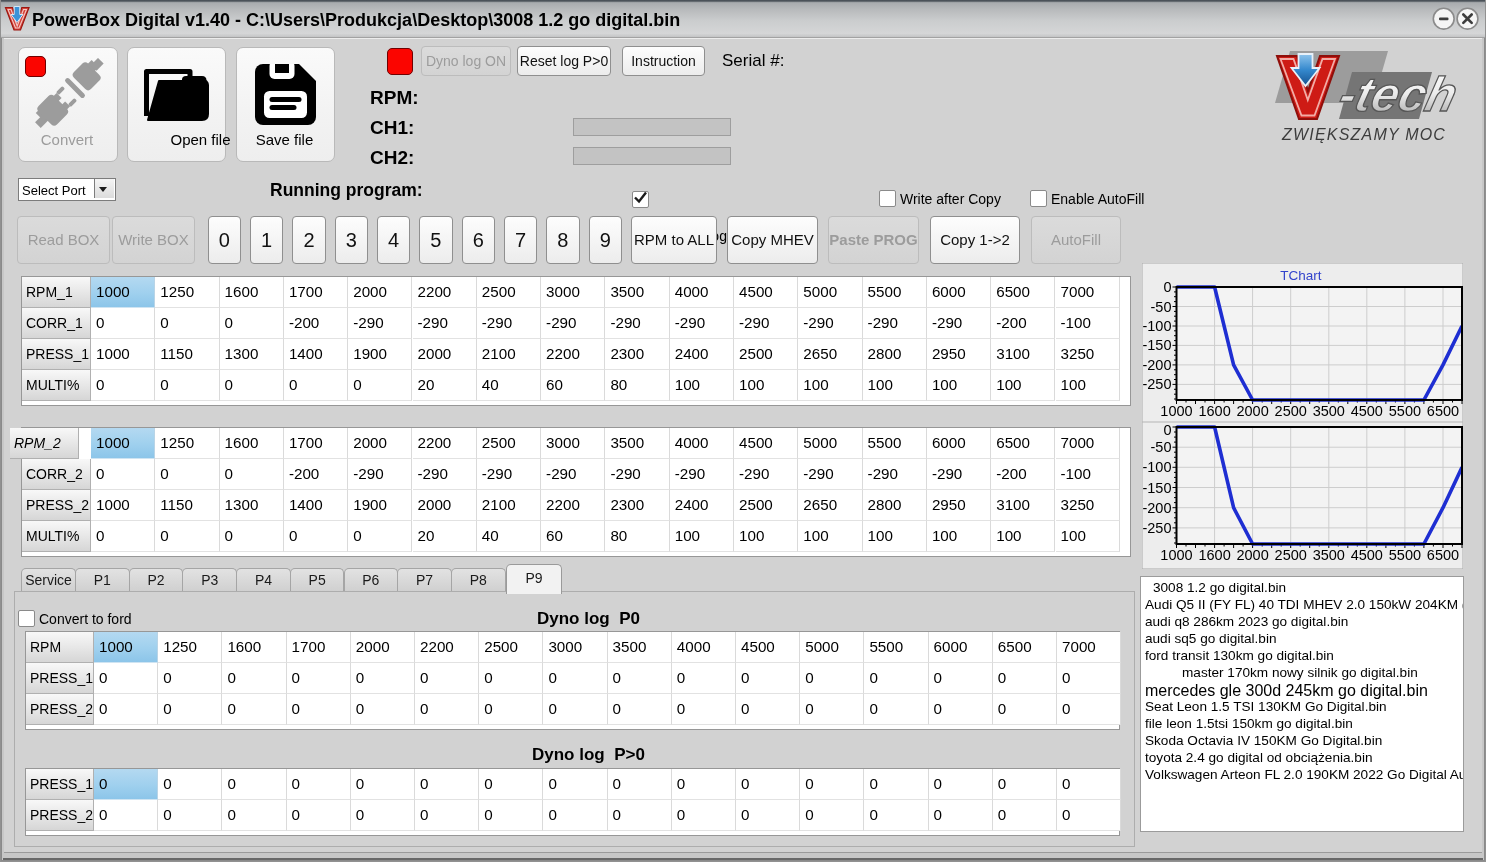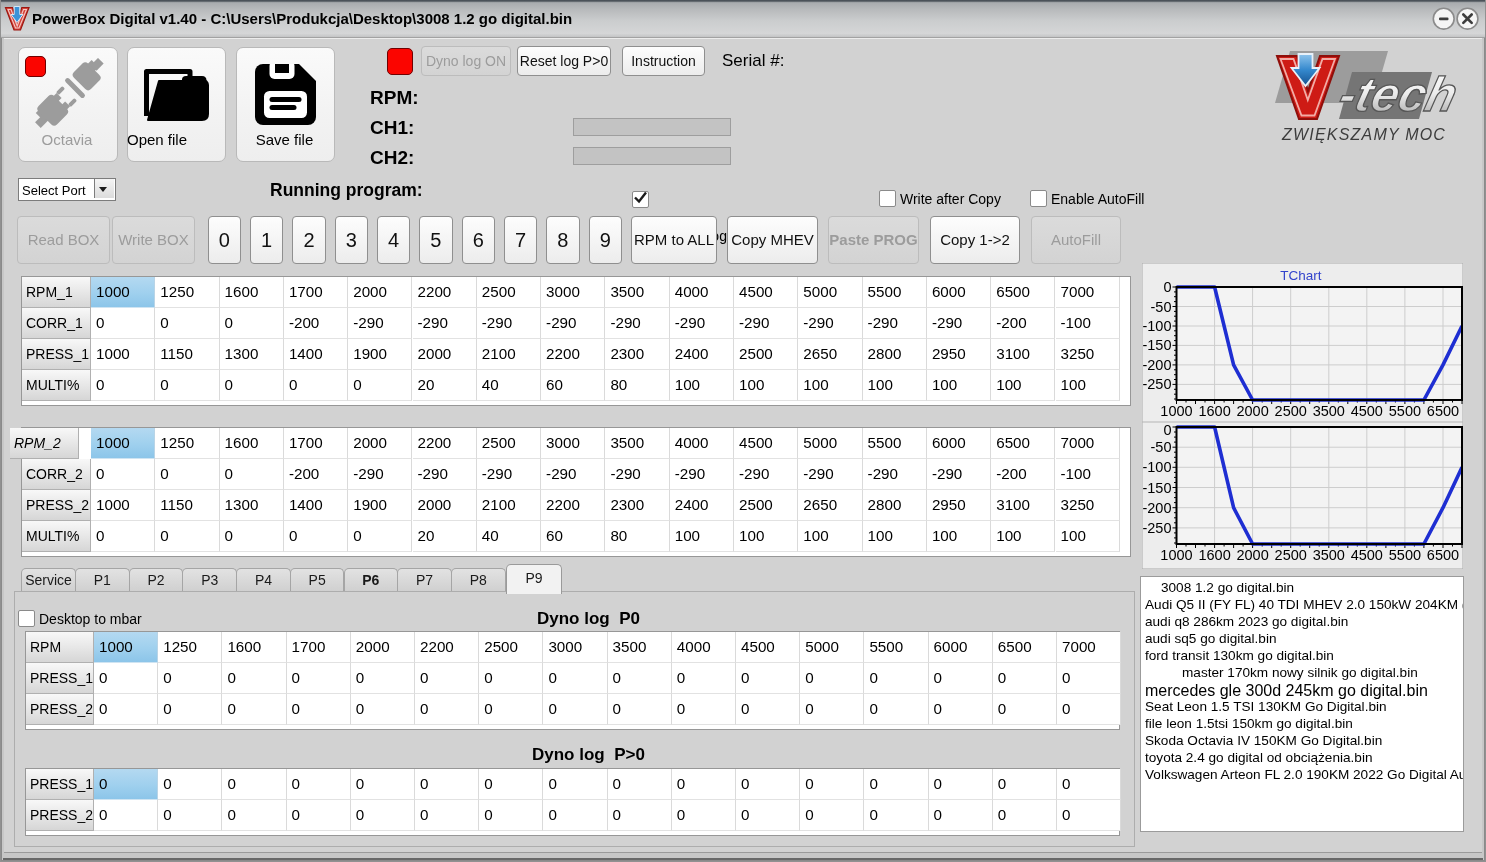--- a/index.html
+++ b/index.html
@@ -24,32 +24,32 @@
 <div id="frame"></div>
 <div id="frame2"></div>
 <div id="titlebar"></div>
 <div id="client"></div>
 
 <svg class="abs" style="left:4px;top:5px" width="27" height="27" viewBox="0 0 27 27">
 <path d="M1.5,2.5 L8.5,2.5 L13.2,16.5 L17.8,2.5 L25,2.5 L16.5,25 L10,25 Z" fill="#d5453c" stroke="#9c1710" stroke-width="1.2"></path>
 <path d="M4,4.5 L7,4.5 L13.2,21 L19.5,4.5 L22.5,4.5 L15,23 L11.5,23 Z" fill="none" stroke="#f5c9c5" stroke-width="1.1"></path>
 <path d="M10.2,1.5 L15.8,1.5 L15.8,9.5 L19,9.5 L13,17.5 L7,9.5 L10.2,9.5 Z" fill="#3b93d8" stroke="#d7e9f7" stroke-width="1"></path>
 </svg>
-<div class="lbl" style="left:32px;top:10px;font-size:15px;font-weight:bold;">PowerBox Digital v1.40 - C:\Users\Produkcja\Desktop\3008 1.2 go digital.bin</div>
+<div class="lbl" style="left:32px;top:10px;font-size:18px;font-weight:bold;">PowerBox Digital v1.40 - C:\Users\Produkcja\Desktop\3008 1.2 go digital.bin</div>
 <svg class="abs" style="left:1432px;top:7px" width="48" height="24" viewBox="0 0 48 24">
 <circle cx="11.7" cy="11.7" r="10.4" fill="#f5f5f5" stroke="#8b8b8b" stroke-width="1.6"></circle>
 <rect x="7" y="10.4" width="9.5" height="2.8" rx="1" fill="#3c3c3c"></rect>
 <circle cx="35.5" cy="11.7" r="10.4" fill="#f5f5f5" stroke="#8b8b8b" stroke-width="1.6"></circle>
 <path d="M31.3,7.5 L39.7,15.9 M39.7,7.5 L31.3,15.9" stroke="#3c3c3c" stroke-width="2.6" stroke-linecap="round"></path>
 </svg>
 <div class="bigbtn" style="left:18px;top:47px;width:98px;height:113px;"></div>
 <div class="bigbtn" style="left:127px;top:47px;width:97px;height:113px;"></div>
 <div class="bigbtn" style="left:236px;top:47px;width:97px;height:113px;"></div>
-<div class="lbl" style="left:18px;top:131px;width:98px;text-align:center;font-size:15px;color:#9c9c9c;">Octavia</div>
-<div class="lbl" style="left:127px;top:131px;width:97px;font-size:15px;">Open file</div>
+<div class="lbl" style="left:18px;top:131px;width:98px;text-align:center;font-size:15px;color:#9c9c9c;">Convert</div>
+<div class="lbl" style="left:127px;top:131px;width:97px;text-align:center;font-size:15px;padding-left:25px;">Open file</div>
 <div class="lbl" style="left:236px;top:131px;width:97px;text-align:center;font-size:15px;">Save file</div>
 <svg class="abs" style="left:33px;top:58px" width="72" height="72" viewBox="0 0 72 72">
 <g fill="#9c9c9c" transform="rotate(-45 36 36) translate(36 36)">
  <rect x="-44" y="-4" width="14" height="8"></rect>
  <rect x="-37" y="-10" width="6" height="12"></rect>
  <rect x="-34" y="-13" width="22" height="26" rx="4"></rect>
  <rect x="-13" y="-9.5" width="5" height="7"></rect>
  <rect x="-13" y="2.5" width="5" height="7"></rect>
  <rect x="-8" y="-10.5" width="9" height="4" rx="1.5"></rect>
  <rect x="-8" y="6.5" width="9" height="4" rx="1.5"></rect>
@@ -274,27 +274,27 @@
 <div class="cell dcell" style="left:862.6px;top:521px;width:58.3px;height:30px;line-height:30px;">100</div>
 <div class="cell dcell" style="left:926.9px;top:521px;width:58.3px;height:30px;line-height:30px;">100</div>
 <div class="cell dcell" style="left:991.2px;top:521px;width:58.3px;height:30px;line-height:30px;">100</div>
 <div class="cell dcell" style="left:1055.5px;top:521px;width:58.3px;height:30px;line-height:30px;">100</div>
 <div class="tab" style="left:21.0px;top:568px;width:53.0px;height:22px;line-height:22px;">Service</div>
 <div class="tab" style="left:75.0px;top:568px;width:52.7px;height:22px;line-height:22px;">P1</div>
 <div class="tab" style="left:128.7px;top:568px;width:52.7px;height:22px;line-height:22px;">P2</div>
 <div class="tab" style="left:182.4px;top:568px;width:52.7px;height:22px;line-height:22px;">P3</div>
 <div class="tab" style="left:236.1px;top:568px;width:52.7px;height:22px;line-height:22px;">P4</div>
 <div class="tab" style="left:289.8px;top:568px;width:52.7px;height:22px;line-height:22px;">P5</div>
-<div class="tab" style="left:343.5px;top:568px;width:52.7px;height:22px;line-height:22px;font-weight:bold;">P6</div>
+<div class="tab" style="left:343.5px;top:568px;width:52.7px;height:22px;line-height:22px;">P6</div>
 <div class="tab" style="left:397.2px;top:568px;width:52.7px;height:22px;line-height:22px;">P7</div>
 <div class="tab" style="left:450.9px;top:568px;width:52.7px;height:22px;line-height:22px;">P8</div>
 <div class="abs" style="left:14px;top:591px;width:1119px;height:254px;border:1px solid #adadad;"></div>
 <div class="tab" style="left:506px;top:564px;width:54px;height:29px;line-height:27px;background:#f2f2f2;border-color:#9a9a9a;z-index:3;">P9</div>
 <div class="cb" style="left:18px;top:610px;"></div>
-<div class="lbl" style="left:39px;top:611px;font-size:14px;">Desktop to mbar</div>
+<div class="lbl" style="left:39px;top:611px;font-size:14px;">Convert to ford</div>
 <div class="lbl" style="left:537px;top:609px;font-size:17px;font-weight:bold;">Dyno log&nbsp; P0</div>
 <div class="grid" style="left:25px;top:631px;width:1093px;height:97px;"></div>
 <div class="cell hcell" style="left:26px;top:632px;width:63px;height:30px;line-height:30px;">RPM</div>
 <div class="cell selcell" style="left:94.0px;top:632px;width:58.2px;height:30px;line-height:30px;">1000</div>
 <div class="cell dcell" style="left:158.2px;top:632px;width:58.2px;height:30px;line-height:30px;">1250</div>
 <div class="cell dcell" style="left:222.4px;top:632px;width:58.2px;height:30px;line-height:30px;">1600</div>
 <div class="cell dcell" style="left:286.6px;top:632px;width:58.2px;height:30px;line-height:30px;">1700</div>
 <div class="cell dcell" style="left:350.8px;top:632px;width:58.2px;height:30px;line-height:30px;">2000</div>
 <div class="cell dcell" style="left:415.0px;top:632px;width:58.2px;height:30px;line-height:30px;">2200</div>
 <div class="cell dcell" style="left:479.2px;top:632px;width:58.2px;height:30px;line-height:30px;">2500</div>
@@ -544,21 +544,21 @@
     <text x="110.6" y="297" font-size="14.5" text-anchor="middle" font-family="Liberation Sans,sans-serif">2000</text>
     <text x="148.7" y="297" font-size="14.5" text-anchor="middle" font-family="Liberation Sans,sans-serif">2500</text>
     <text x="186.8" y="297" font-size="14.5" text-anchor="middle" font-family="Liberation Sans,sans-serif">3500</text>
     <text x="224.8" y="297" font-size="14.5" text-anchor="middle" font-family="Liberation Sans,sans-serif">4500</text>
     <text x="262.9" y="297" font-size="14.5" text-anchor="middle" font-family="Liberation Sans,sans-serif">5500</text>
     <text x="301.0" y="297" font-size="14.5" text-anchor="middle" font-family="Liberation Sans,sans-serif">6500</text>
     <polyline points="34.5,164.0 53.5,164.0 72.6,164.0 91.6,244.7 110.6,281.0 129.7,281.0 148.7,281.0 167.7,281.0 186.8,281.0 205.8,281.0 224.8,281.0 243.9,281.0 262.9,281.0 281.9,281.0 301.0,244.7 320.0,204.3" fill="none" stroke="#1e2ed2" stroke-width="3.6" stroke-linejoin="round"></polyline>
     <rect x="34.5" y="164" width="285.5" height="117" fill="none" stroke="#000" stroke-width="2"></rect>
   </svg>
 <div class="abs" style="left:1140px;top:576px;width:322px;height:254px;background:#fff;border:1px solid #9b9b9b;overflow:hidden;">
-<div style="position:absolute;left:20px;top:3px;font-size:13.6px;white-space:nowrap;text-align:right;">3008 1.2 go digital.bin</div>
+<div style="position:absolute;left:12px;top:3px;font-size:13.6px;white-space:nowrap;text-align:right;">3008 1.2 go digital.bin</div>
 <div style="position:absolute;left:4px;top:20px;font-size:13.6px;white-space:nowrap;">Audi Q5 II (FY FL) 40 TDI MHEV 2.0 150kW 204KM (Go Digital).bin</div>
 <div style="position:absolute;left:4px;top:37px;font-size:13.6px;white-space:nowrap;">audi q8 286km 2023 go digital.bin</div>
 <div style="position:absolute;left:4px;top:54px;font-size:13.6px;white-space:nowrap;">audi sq5 go digital.bin</div>
 <div style="position:absolute;left:4px;top:71px;font-size:13.6px;white-space:nowrap;">ford transit 130km go digital.bin</div>
 <div style="position:absolute;left:4px;top:88px;font-size:13.6px;white-space:nowrap;margin-left:37px;">master 170km nowy silnik go digital.bin</div>
 <div style="position:absolute;left:4px;top:105px;font-size:16px;white-space:nowrap;">mercedes gle 300d 245km go digital.bin</div>
 <div style="position:absolute;left:4px;top:122px;font-size:13.6px;white-space:nowrap;">Seat Leon 1.5 TSI 130KM Go Digital.bin</div>
 <div style="position:absolute;left:4px;top:139px;font-size:13.6px;white-space:nowrap;">file leon 1.5tsi 150km go digital.bin</div>
 <div style="position:absolute;left:4px;top:156px;font-size:13.6px;white-space:nowrap;">Skoda Octavia IV 150KM Go Digital.bin</div>
 <div style="position:absolute;left:4px;top:173px;font-size:13.6px;white-space:nowrap;">toyota 2.4 go digital od obciążenia.bin</div>

